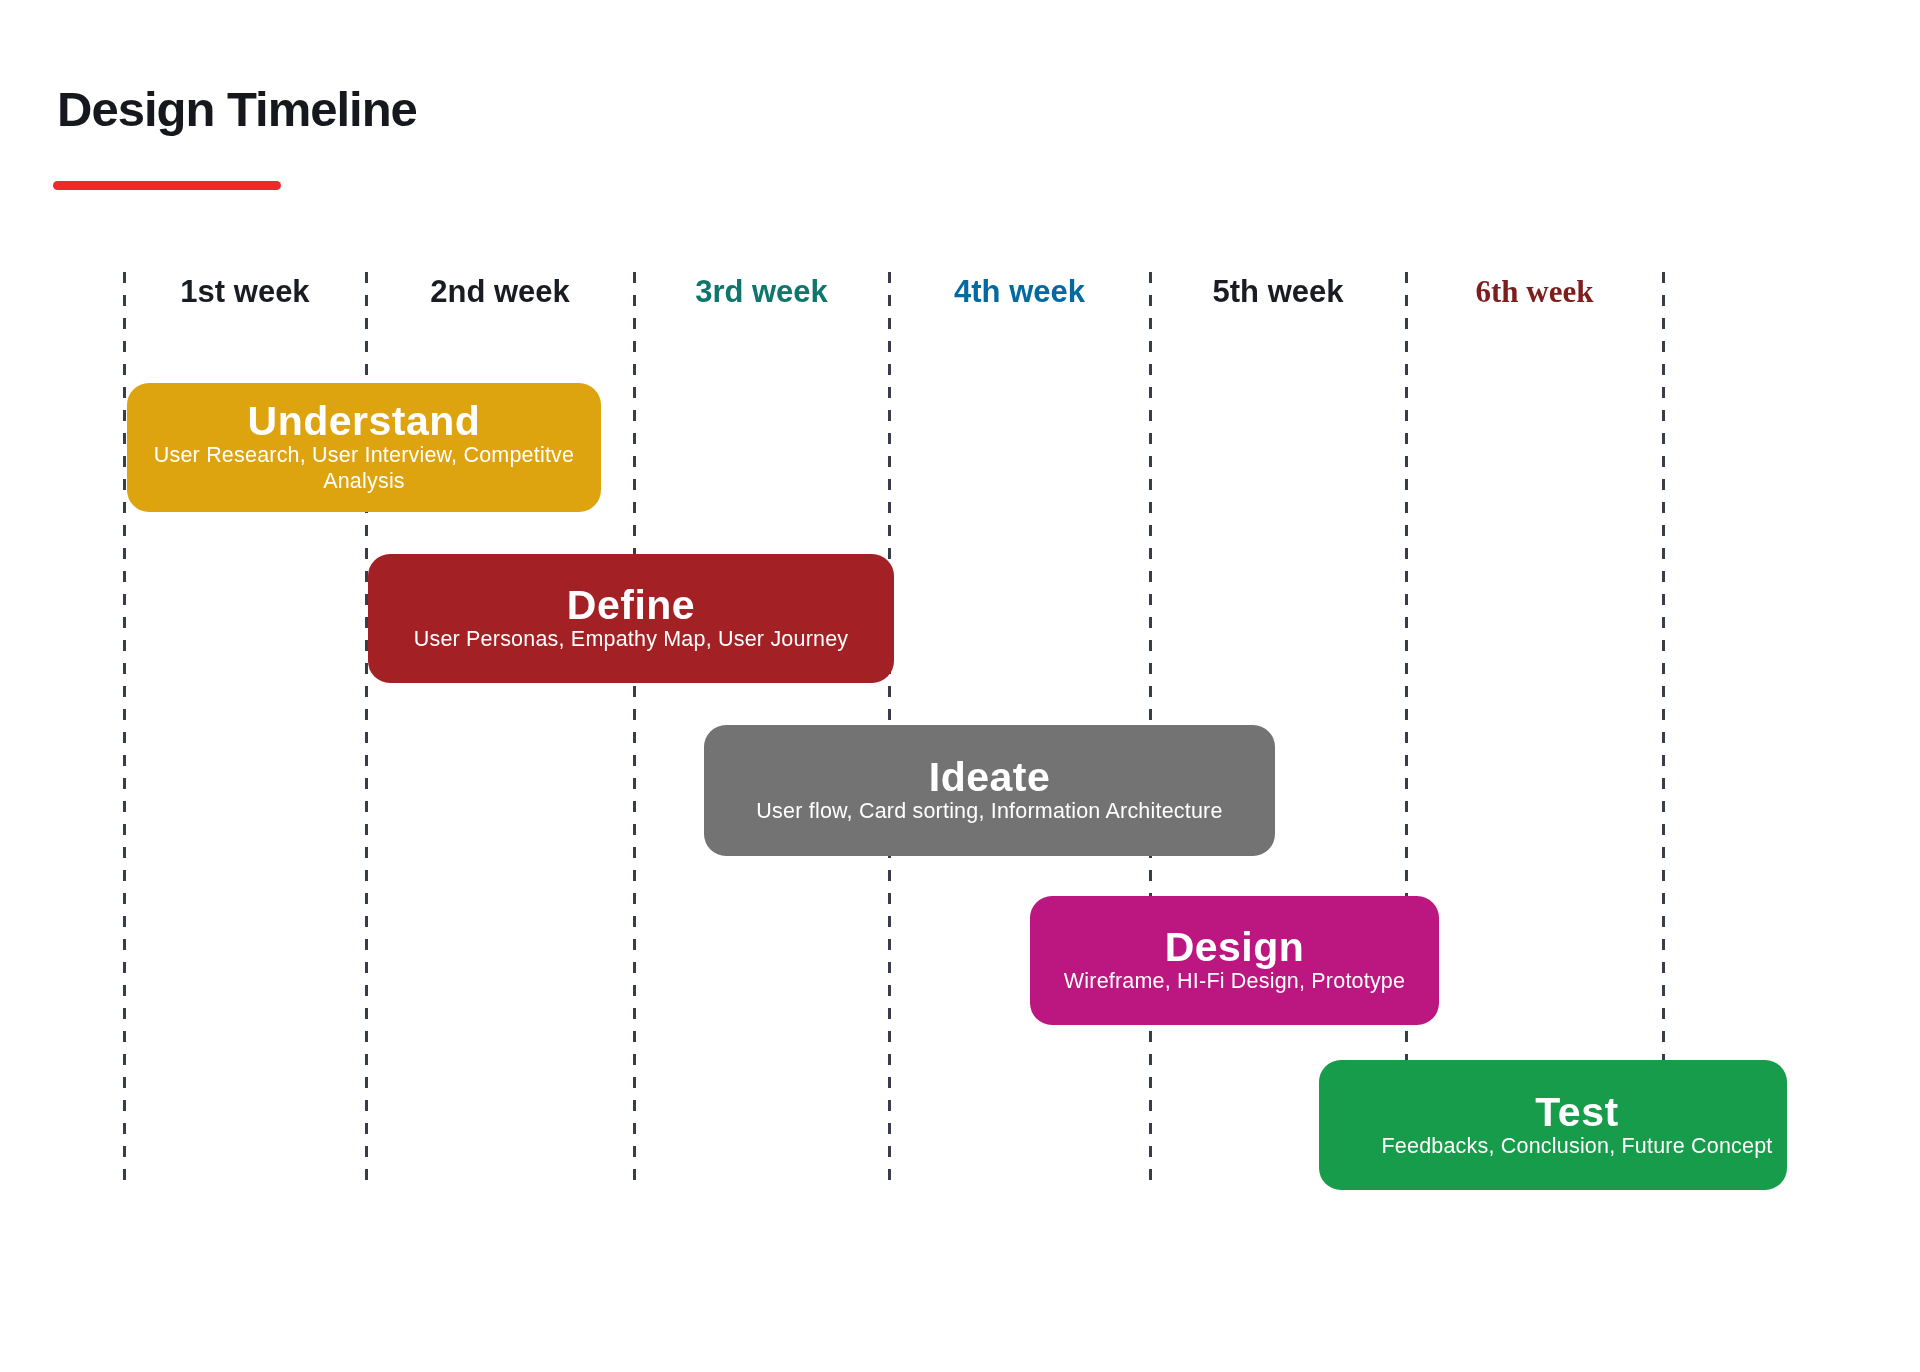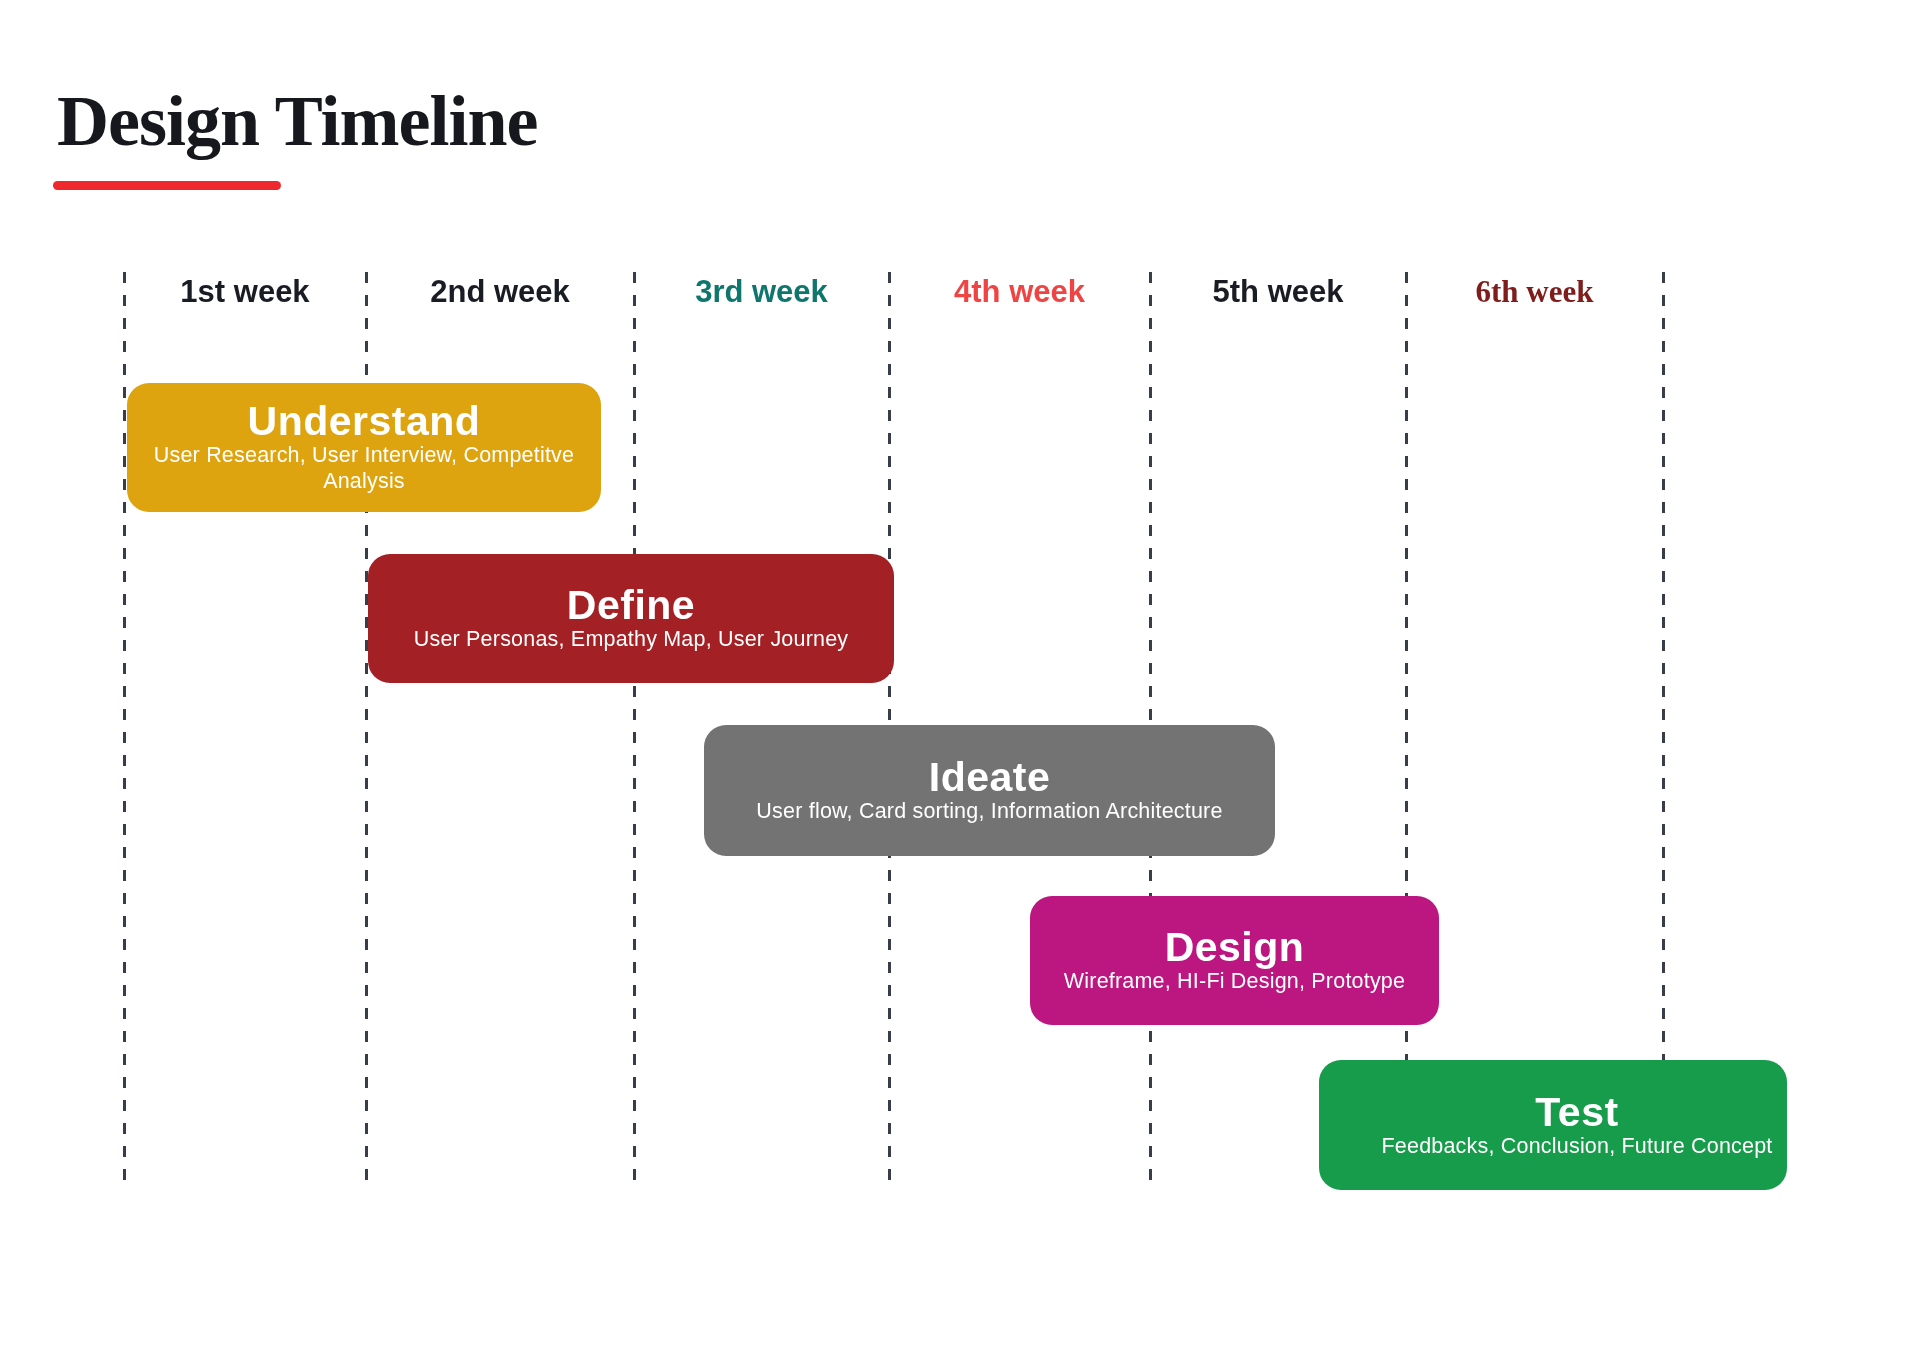--- a/index.html
+++ b/index.html
@@ -1,21 +1,21 @@
 <!DOCTYPE html>
 <html><head>
 <meta charset="utf-8">
 <style>
   html,body{margin:0;padding:0;background:#ffffff;}
   body{font-family:"Liberation Sans",sans-serif;}
   .canvas{position:relative;width:1920px;height:1372px;background:#ffffff;overflow:hidden;}
 
   .page-title{
     position:absolute;left:57px;top:84px;margin:0;
-    font-size:72px;font-weight:800;letter-spacing:-1px;line-height:1.05;font-family:Liberation Serif, serif;
+    font-size:49px;font-weight:800;letter-spacing:-1px;line-height:1.05;
   }
   .title-underline{
     position:absolute;height:9px;border-radius:5px;
   }
 
   .grid-line{
     position:absolute;width:3px;
   }
 
   .week-label{
@@ -47,21 +47,21 @@
       <div class="grid-line" style="left: 123px; top: 272px; height: 918px; background: repeating-linear-gradient(rgb(55, 61, 75) 0px, rgb(55, 61, 75) 11px, transparent 11px, transparent 23px);"></div>
       <div class="grid-line" style="left: 365px; top: 272px; height: 918px; background: repeating-linear-gradient(rgb(55, 61, 75) 0px, rgb(55, 61, 75) 11px, transparent 11px, transparent 23px);"></div>
       <div class="grid-line" style="left: 633px; top: 272px; height: 918px; background: repeating-linear-gradient(rgb(55, 61, 75) 0px, rgb(55, 61, 75) 11px, transparent 11px, transparent 23px);"></div>
       <div class="grid-line" style="left: 888px; top: 272px; height: 918px; background: repeating-linear-gradient(rgb(55, 61, 75) 0px, rgb(55, 61, 75) 11px, transparent 11px, transparent 23px);"></div>
       <div class="grid-line" style="left: 1149px; top: 272px; height: 918px; background: repeating-linear-gradient(rgb(55, 61, 75) 0px, rgb(55, 61, 75) 11px, transparent 11px, transparent 23px);"></div>
       <div class="grid-line" style="left: 1405px; top: 272px; height: 918px; background: repeating-linear-gradient(rgb(55, 61, 75) 0px, rgb(55, 61, 75) 11px, transparent 11px, transparent 23px);"></div>
       <div class="grid-line" style="left: 1662px; top: 272px; height: 918px; background: repeating-linear-gradient(rgb(55, 61, 75) 0px, rgb(55, 61, 75) 11px, transparent 11px, transparent 23px);"></div>
       <div class="week-label" style="left: 124px; width: 242px; color: rgb(26, 28, 36);">1st week</div>
       <div class="week-label" style="left: 366px; width: 268px; color: rgb(26, 28, 36);">2nd week</div>
       <div class="week-label" style="left: 634px; width: 255px; color: #0f766e;">3rd week</div>
-      <div class="week-label" style="left: 889px; width: 261px; color: #ef4444;">4th week</div>
+      <div class="week-label" style="left: 889px; width: 261px; color: #0369a1;">4th week</div>
       <div class="week-label" style="left: 1150px; width: 256px; color: rgb(26, 28, 36);">5th week</div>
       <div class="week-label" style="left: 1406px; width: 257px; color: #7f1d1d; font-family: Liberation Serif, serif;">6th week</div>
       <div class="phase-bar" style="left: 127px; top: 383px; width: 474px; height: 129px; background: rgb(222, 164, 16); color: rgb(255, 255, 255);">
         <div class="phase-title">Understand</div>
         <div class="phase-details">User Research, User Interview, Competitve Analysis</div>
       </div>
       <div class="phase-bar" style="left: 368px; top: 554px; width: 526px; height: 129px; background: rgb(163, 32, 37); color: rgb(255, 255, 255);">
         <div class="phase-title">Define</div>
         <div class="phase-details">User Personas, Empathy Map, User Journey</div>
       </div>

